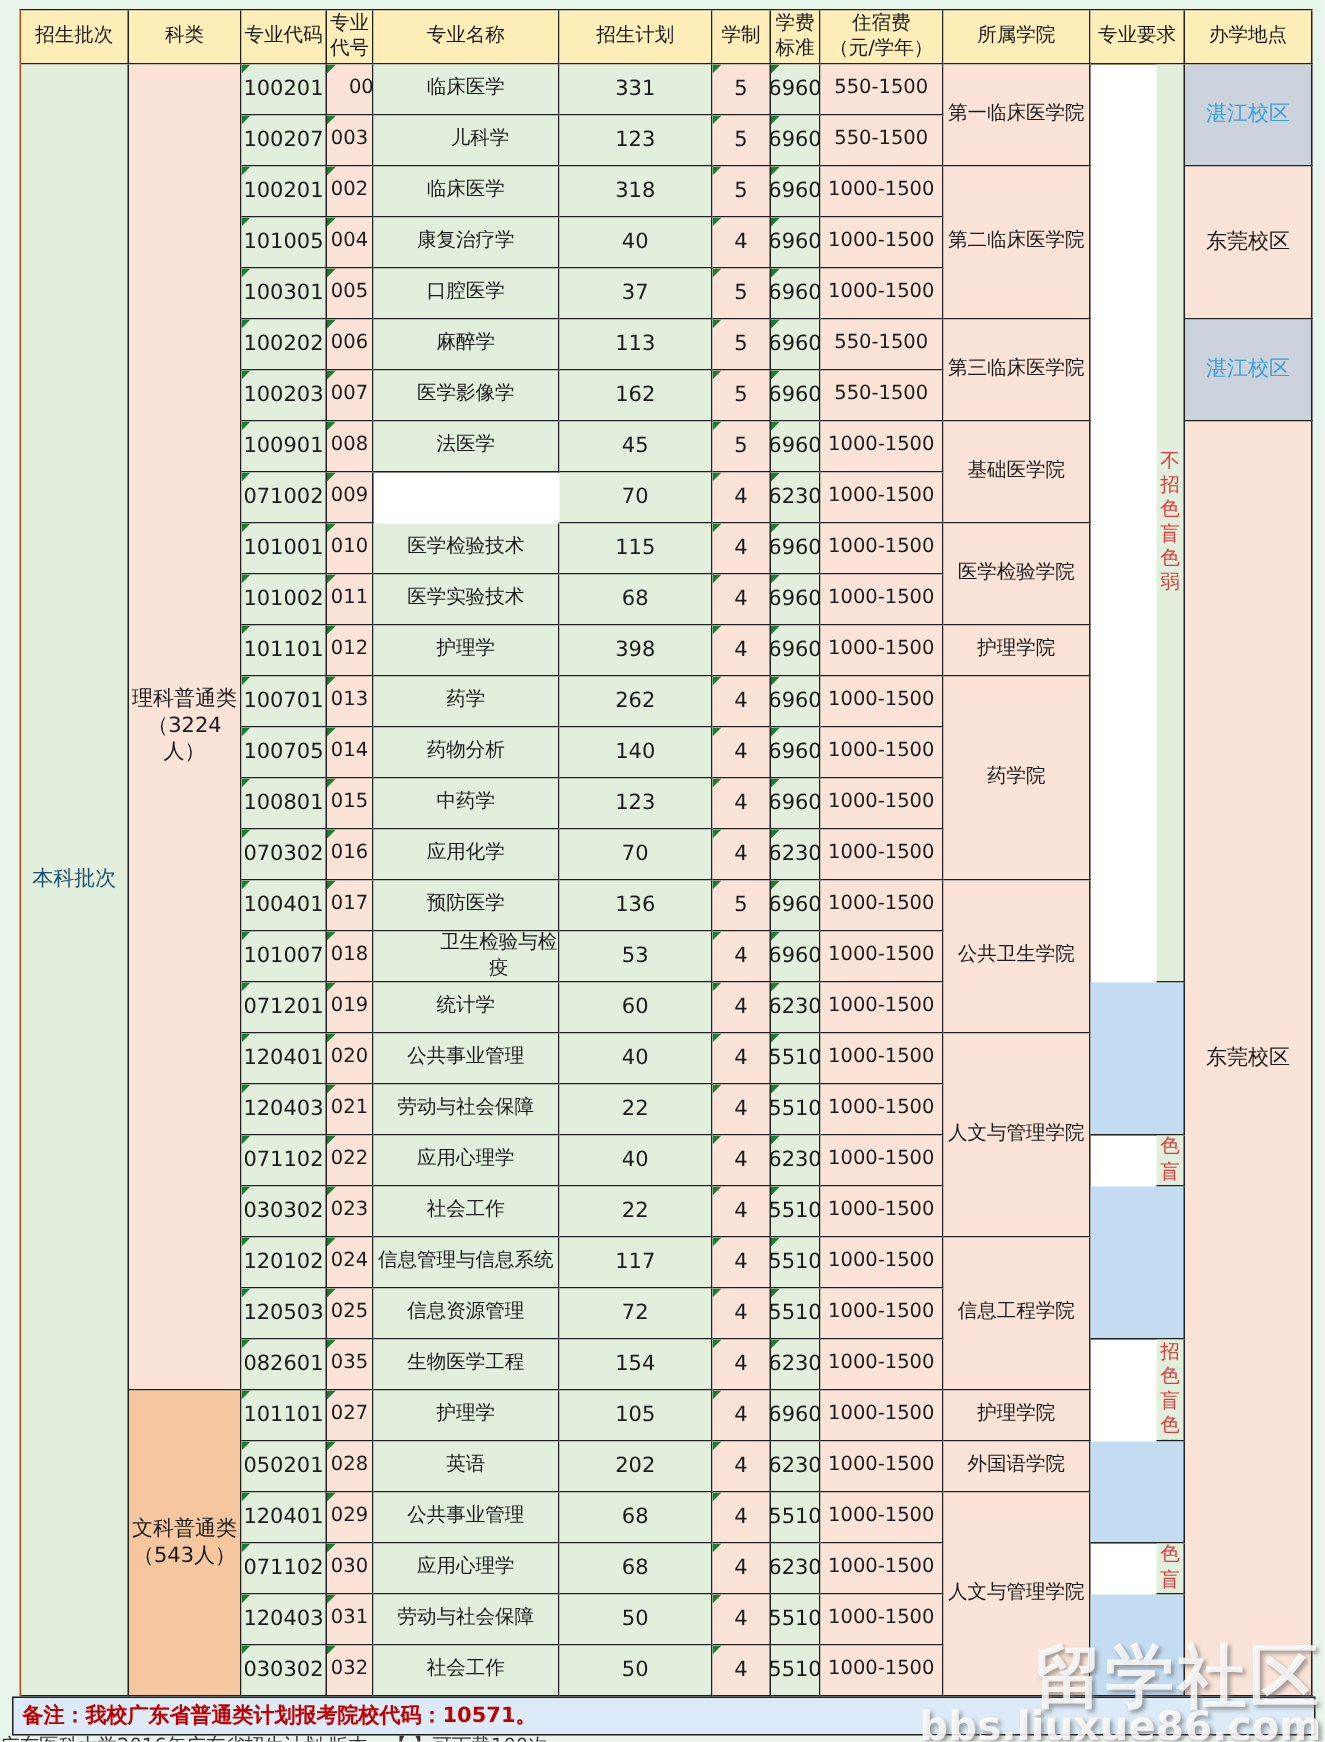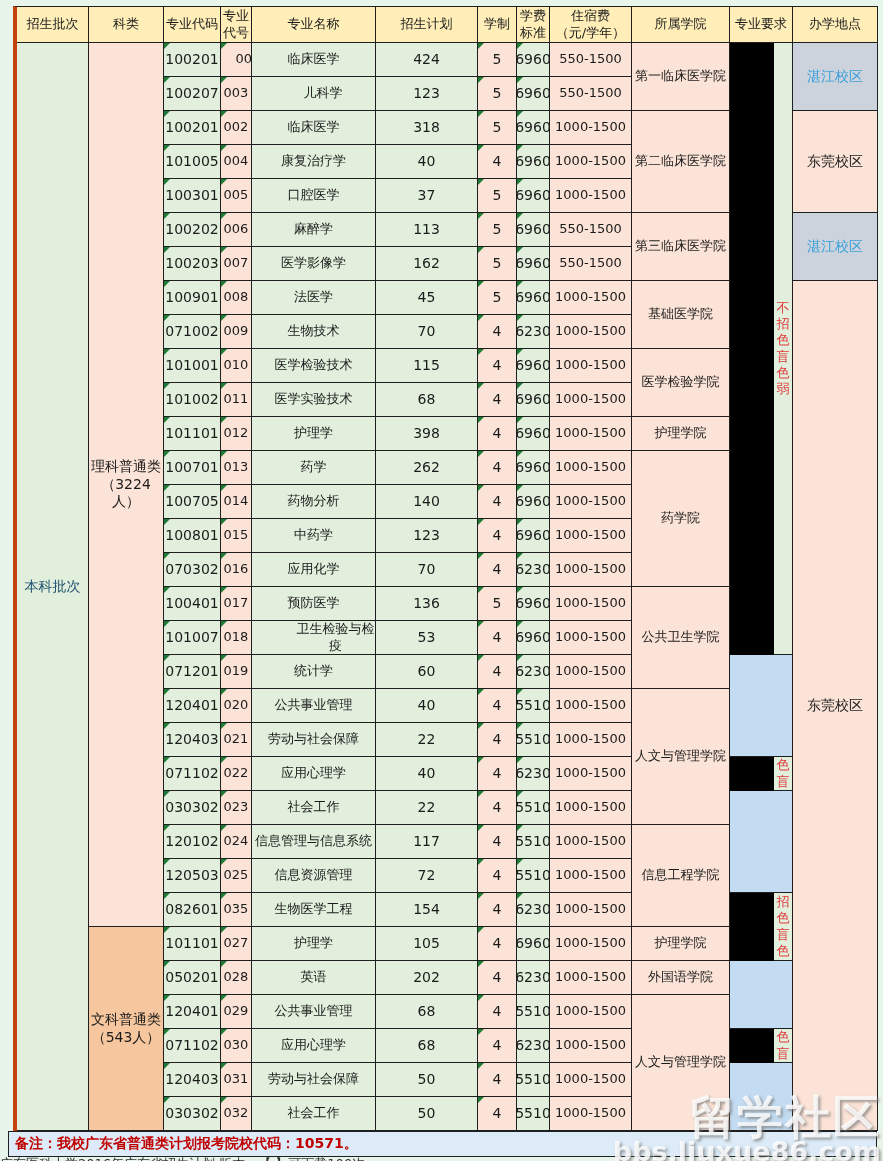--- a/index.html
+++ b/index.html
@@ -6,22 +6,22 @@
   .sheet{
     position:relative; width:883px; height:1161px;
     background:#e8f5ea; overflow:hidden;
     font-family:"DejaVu Sans", sans-serif; color:#1b1b1b;
   }
   .grid{
     position:absolute; left:13px; top:6px;
     display:grid;
     grid-template-columns:72px 75px 57px 31px 124px 102px 39px 33px 82px 98px 63px 85px;
     grid-template-rows:36px repeat(32, 34px);
-    border-top:1px solid #1f1f1f; border-left:4px solid #c2410c;
-    background:#000000;
+    border-top:1px solid #1f1f1f; border-left:1px solid #c2410c;
+    background:#ffffff;
   }
   .c{
     position:relative; box-sizing:border-box;
     border-right:1px solid #1f1f1f; border-bottom:1px solid #1f1f1f;
     display:flex; align-items:center; justify-content:center;
     text-align:center; font-size:14px; line-height:1.25;
     white-space:pre-line; overflow:hidden;
   }
   .hdr{background:#ffeeb8; font-size:13px;}
   .green{background:#e1efdc;}
@@ -76,21 +76,21 @@
       <div class="c hdr" style="grid-area: 1 / 11;">专业要求</div>
       <div class="c hdr" style="grid-area: 1 / 12;">办学地点</div>
       <div class="c green batchtext" style="grid-area: 2 / 1 / span 32;">本科批次</div>
       <div class="c pink" style="grid-area: 2 / 2 / span 26;">理科普通类
 （3224人）</div>
       <div class="c orange" style="grid-area: 28 / 2 / span 6;">文科普通类
 （543人）</div>
       <div class="c green tri" style="grid-area: 2 / 3;">100201</div>
       <div class="c pink tri small" style="grid-area: 2 / 4; padding-left: 24px;">001</div>
       <div class="c green small" style="grid-area: 2 / 5;">临床医学</div>
-      <div class="c green" style="grid-area: 2 / 6;">424</div>
+      <div class="c green" style="grid-area: 2 / 6;">331</div>
       <div class="c pink tri" style="grid-area: 2 / 7;">5</div>
       <div class="c green tri" style="grid-area: 2 / 8;">6960</div>
       <div class="c pink small" style="grid-area: 2 / 9;">550-1500</div>
       <div class="c green tri" style="grid-area: 3 / 3;">100207</div>
       <div class="c pink tri small" style="grid-area: 3 / 4;">003</div>
       <div class="c green small" style="grid-area: 3 / 5; padding-left: 19px;">儿科学</div>
       <div class="c green" style="grid-area: 3 / 6;">123</div>
       <div class="c pink tri" style="grid-area: 3 / 7;">5</div>
       <div class="c green tri" style="grid-area: 3 / 8;">6960</div>
       <div class="c pink small" style="grid-area: 3 / 9;">550-1500</div>
@@ -131,21 +131,20 @@
       <div class="c pink small" style="grid-area: 8 / 9;">550-1500</div>
       <div class="c green tri" style="grid-area: 9 / 3;">100901</div>
       <div class="c pink tri small" style="grid-area: 9 / 4;">008</div>
       <div class="c green small" style="grid-area: 9 / 5;">法医学</div>
       <div class="c green" style="grid-area: 9 / 6;">45</div>
       <div class="c pink tri" style="grid-area: 9 / 7;">5</div>
       <div class="c green tri" style="grid-area: 9 / 8;">6960</div>
       <div class="c pink small" style="grid-area: 9 / 9;">1000-1500</div>
       <div class="c green tri" style="grid-area: 10 / 3;">071002</div>
       <div class="c pink tri small" style="grid-area: 10 / 4;">009</div>
-      <div class="c green small" style="grid-area: 10 / 5;">生物技术</div>
       <div class="c green" style="grid-area: 10 / 6;">70</div>
       <div class="c pink tri" style="grid-area: 10 / 7;">4</div>
       <div class="c green tri" style="grid-area: 10 / 8;">6230</div>
       <div class="c pink small" style="grid-area: 10 / 9;">1000-1500</div>
       <div class="c green tri" style="grid-area: 11 / 3;">101001</div>
       <div class="c pink tri small" style="grid-area: 11 / 4;">010</div>
       <div class="c green small" style="grid-area: 11 / 5;">医学检验技术</div>
       <div class="c green" style="grid-area: 11 / 6;">115</div>
       <div class="c pink tri" style="grid-area: 11 / 7;">4</div>
       <div class="c green tri" style="grid-area: 11 / 8;">6960</div>

